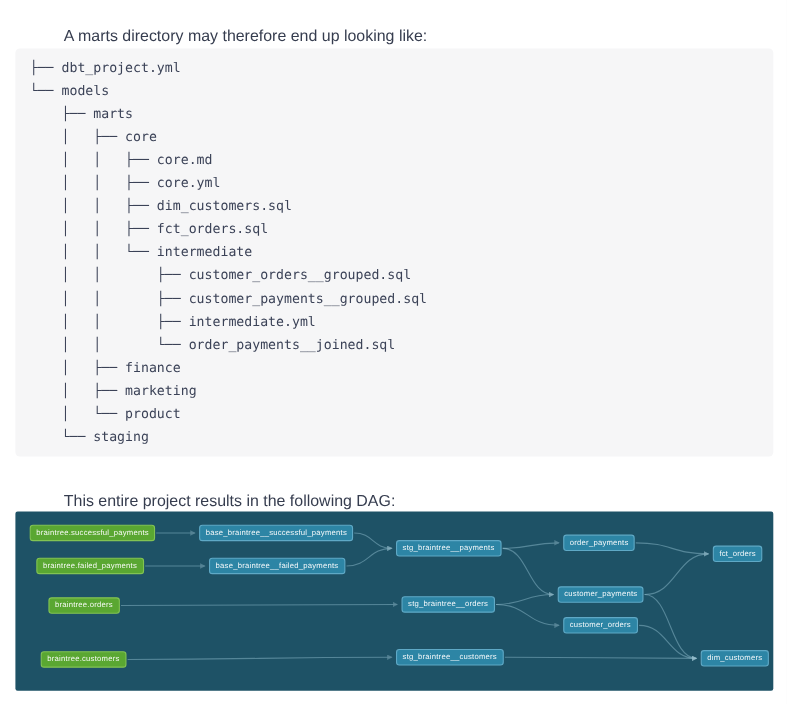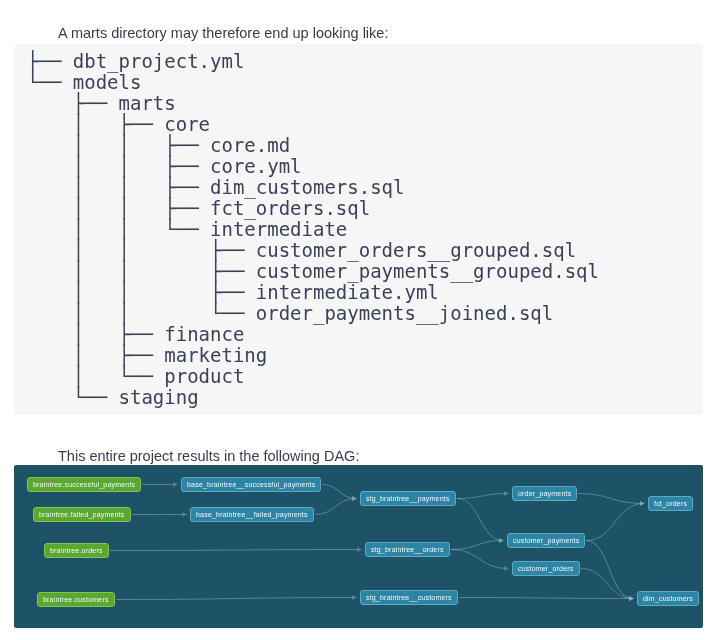--- a/index.html
+++ b/index.html
@@ -29,21 +29,21 @@
     width: 689px;
     height: 371px;
     background: #f6f6f7;
     border-radius: 4px;
     padding: 7px 10px 7px 13px;
     overflow: hidden;
   }
   .code-block pre {
     margin: 0;
     font-family: "DejaVu Sans Mono", monospace;
-    font-size: 19px;
+    font-size: 12px;
     line-height: 21px;
     color: #3b4257;
     white-space: pre;
   }
 
   .dag-wrap {
     position: absolute;
     left: 14px;
     top: 465px;
     width: 689px;

